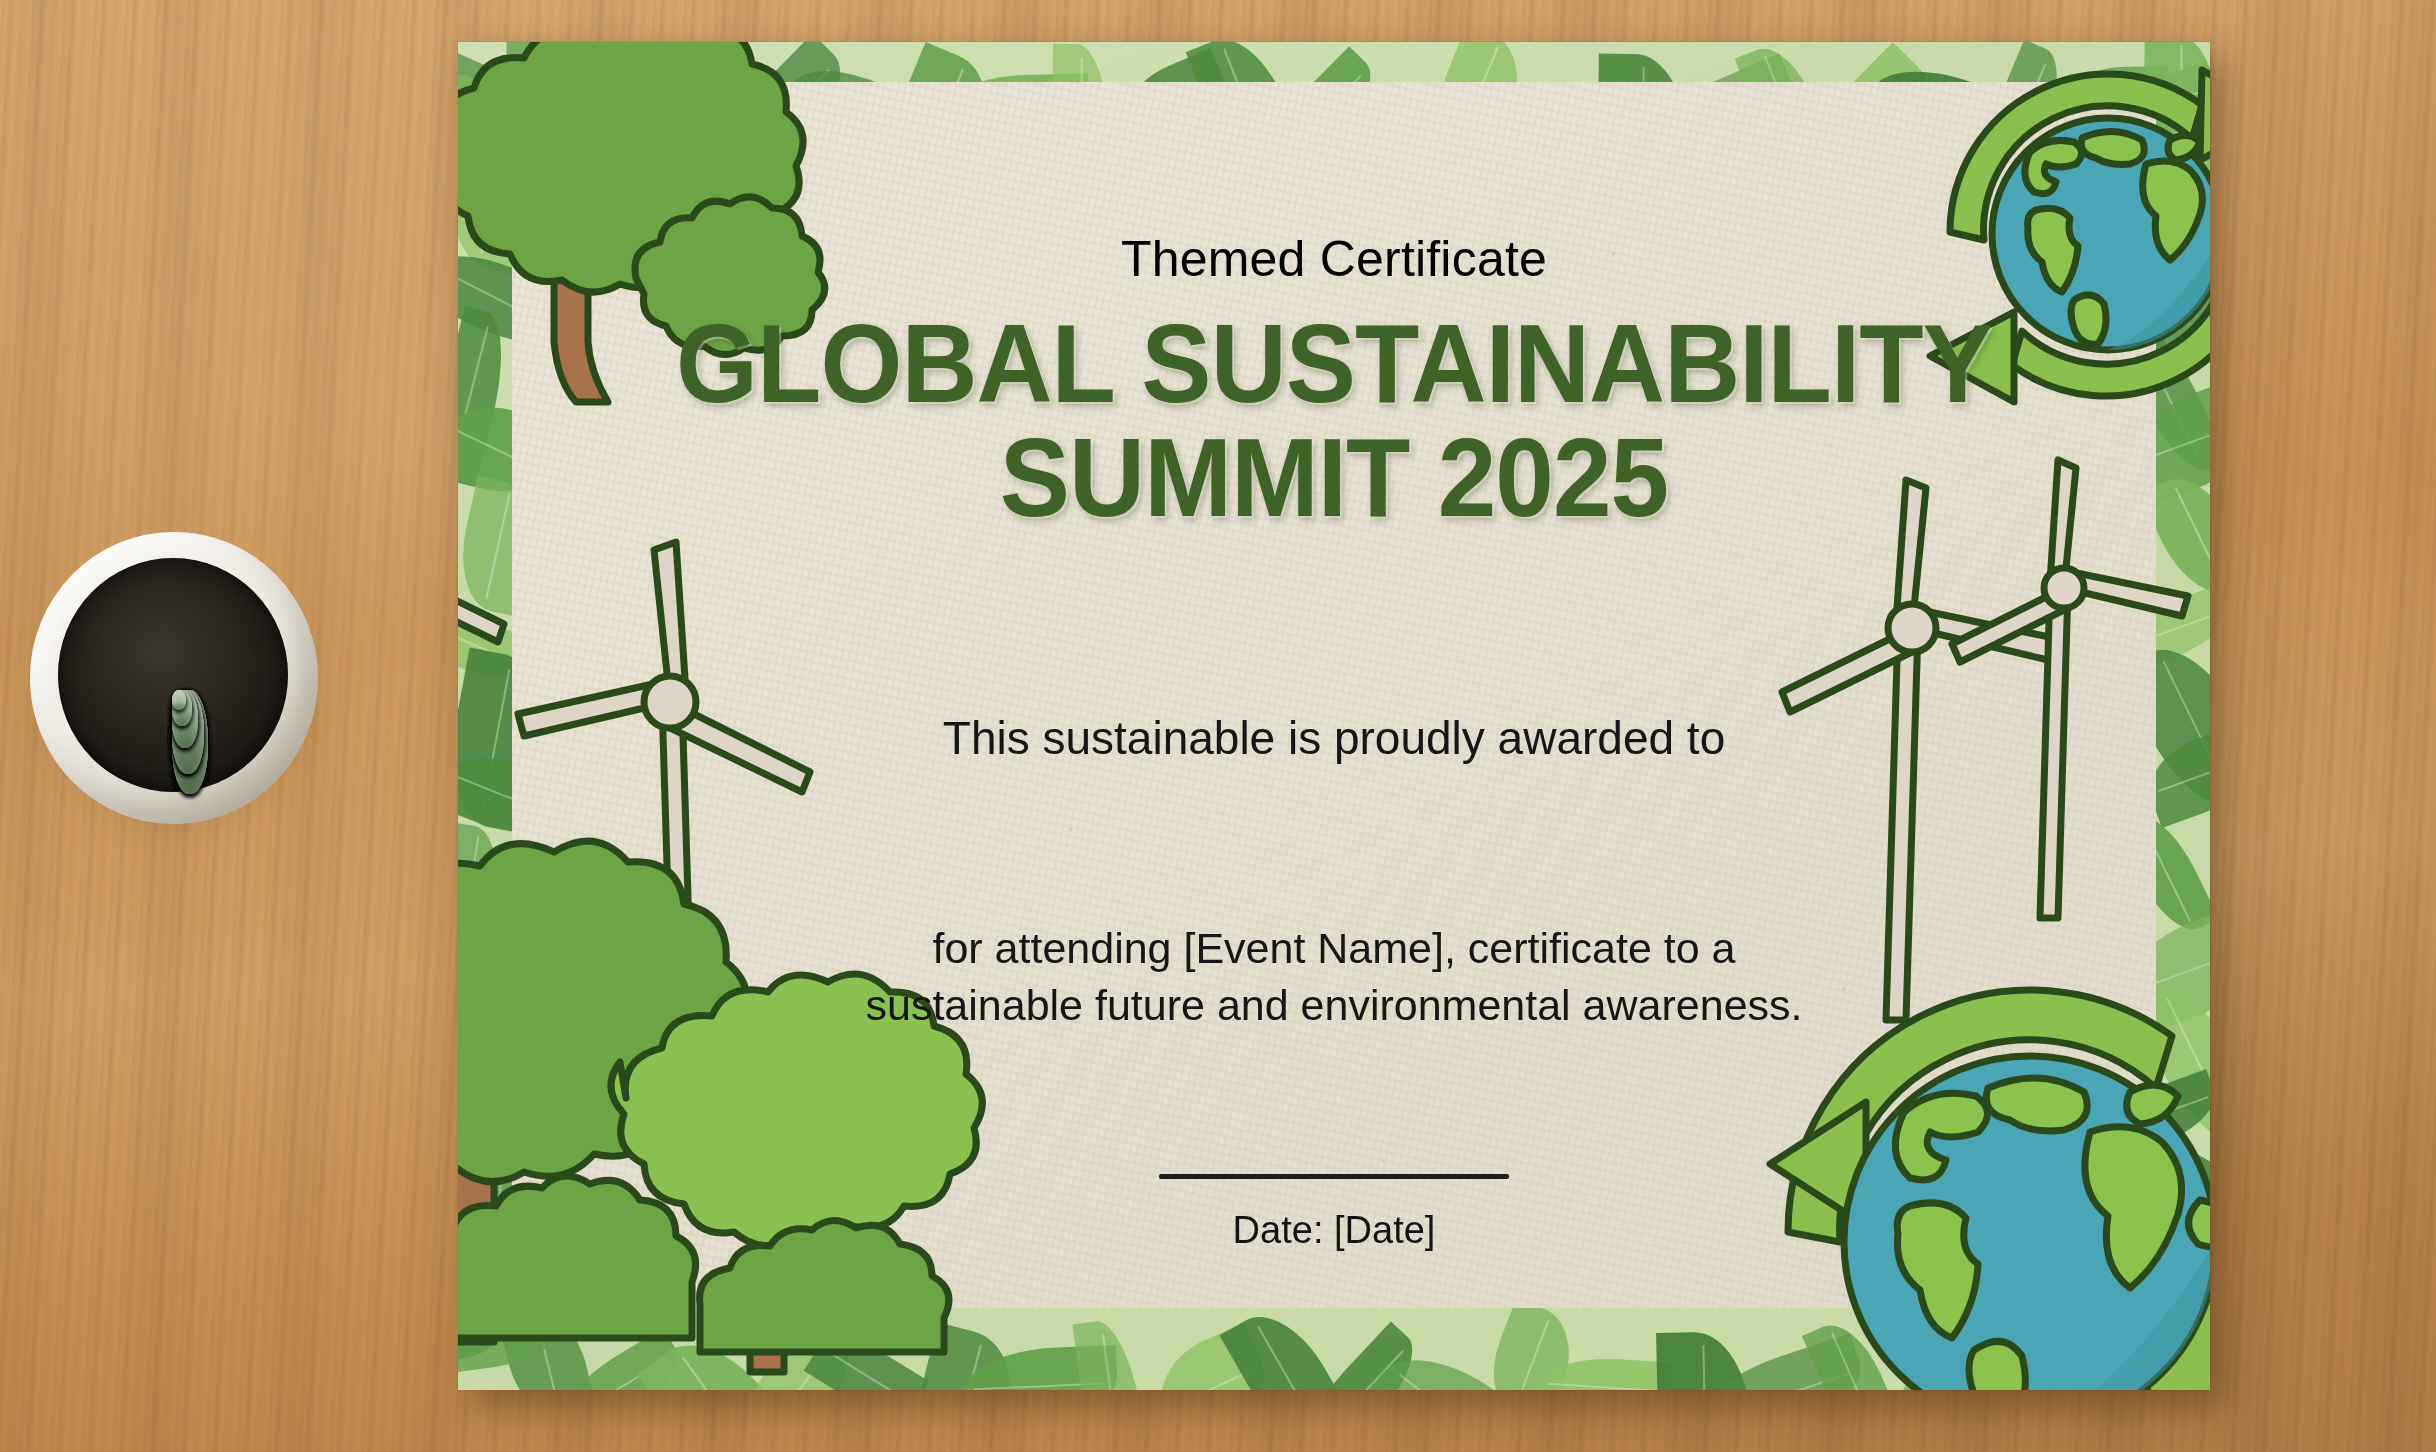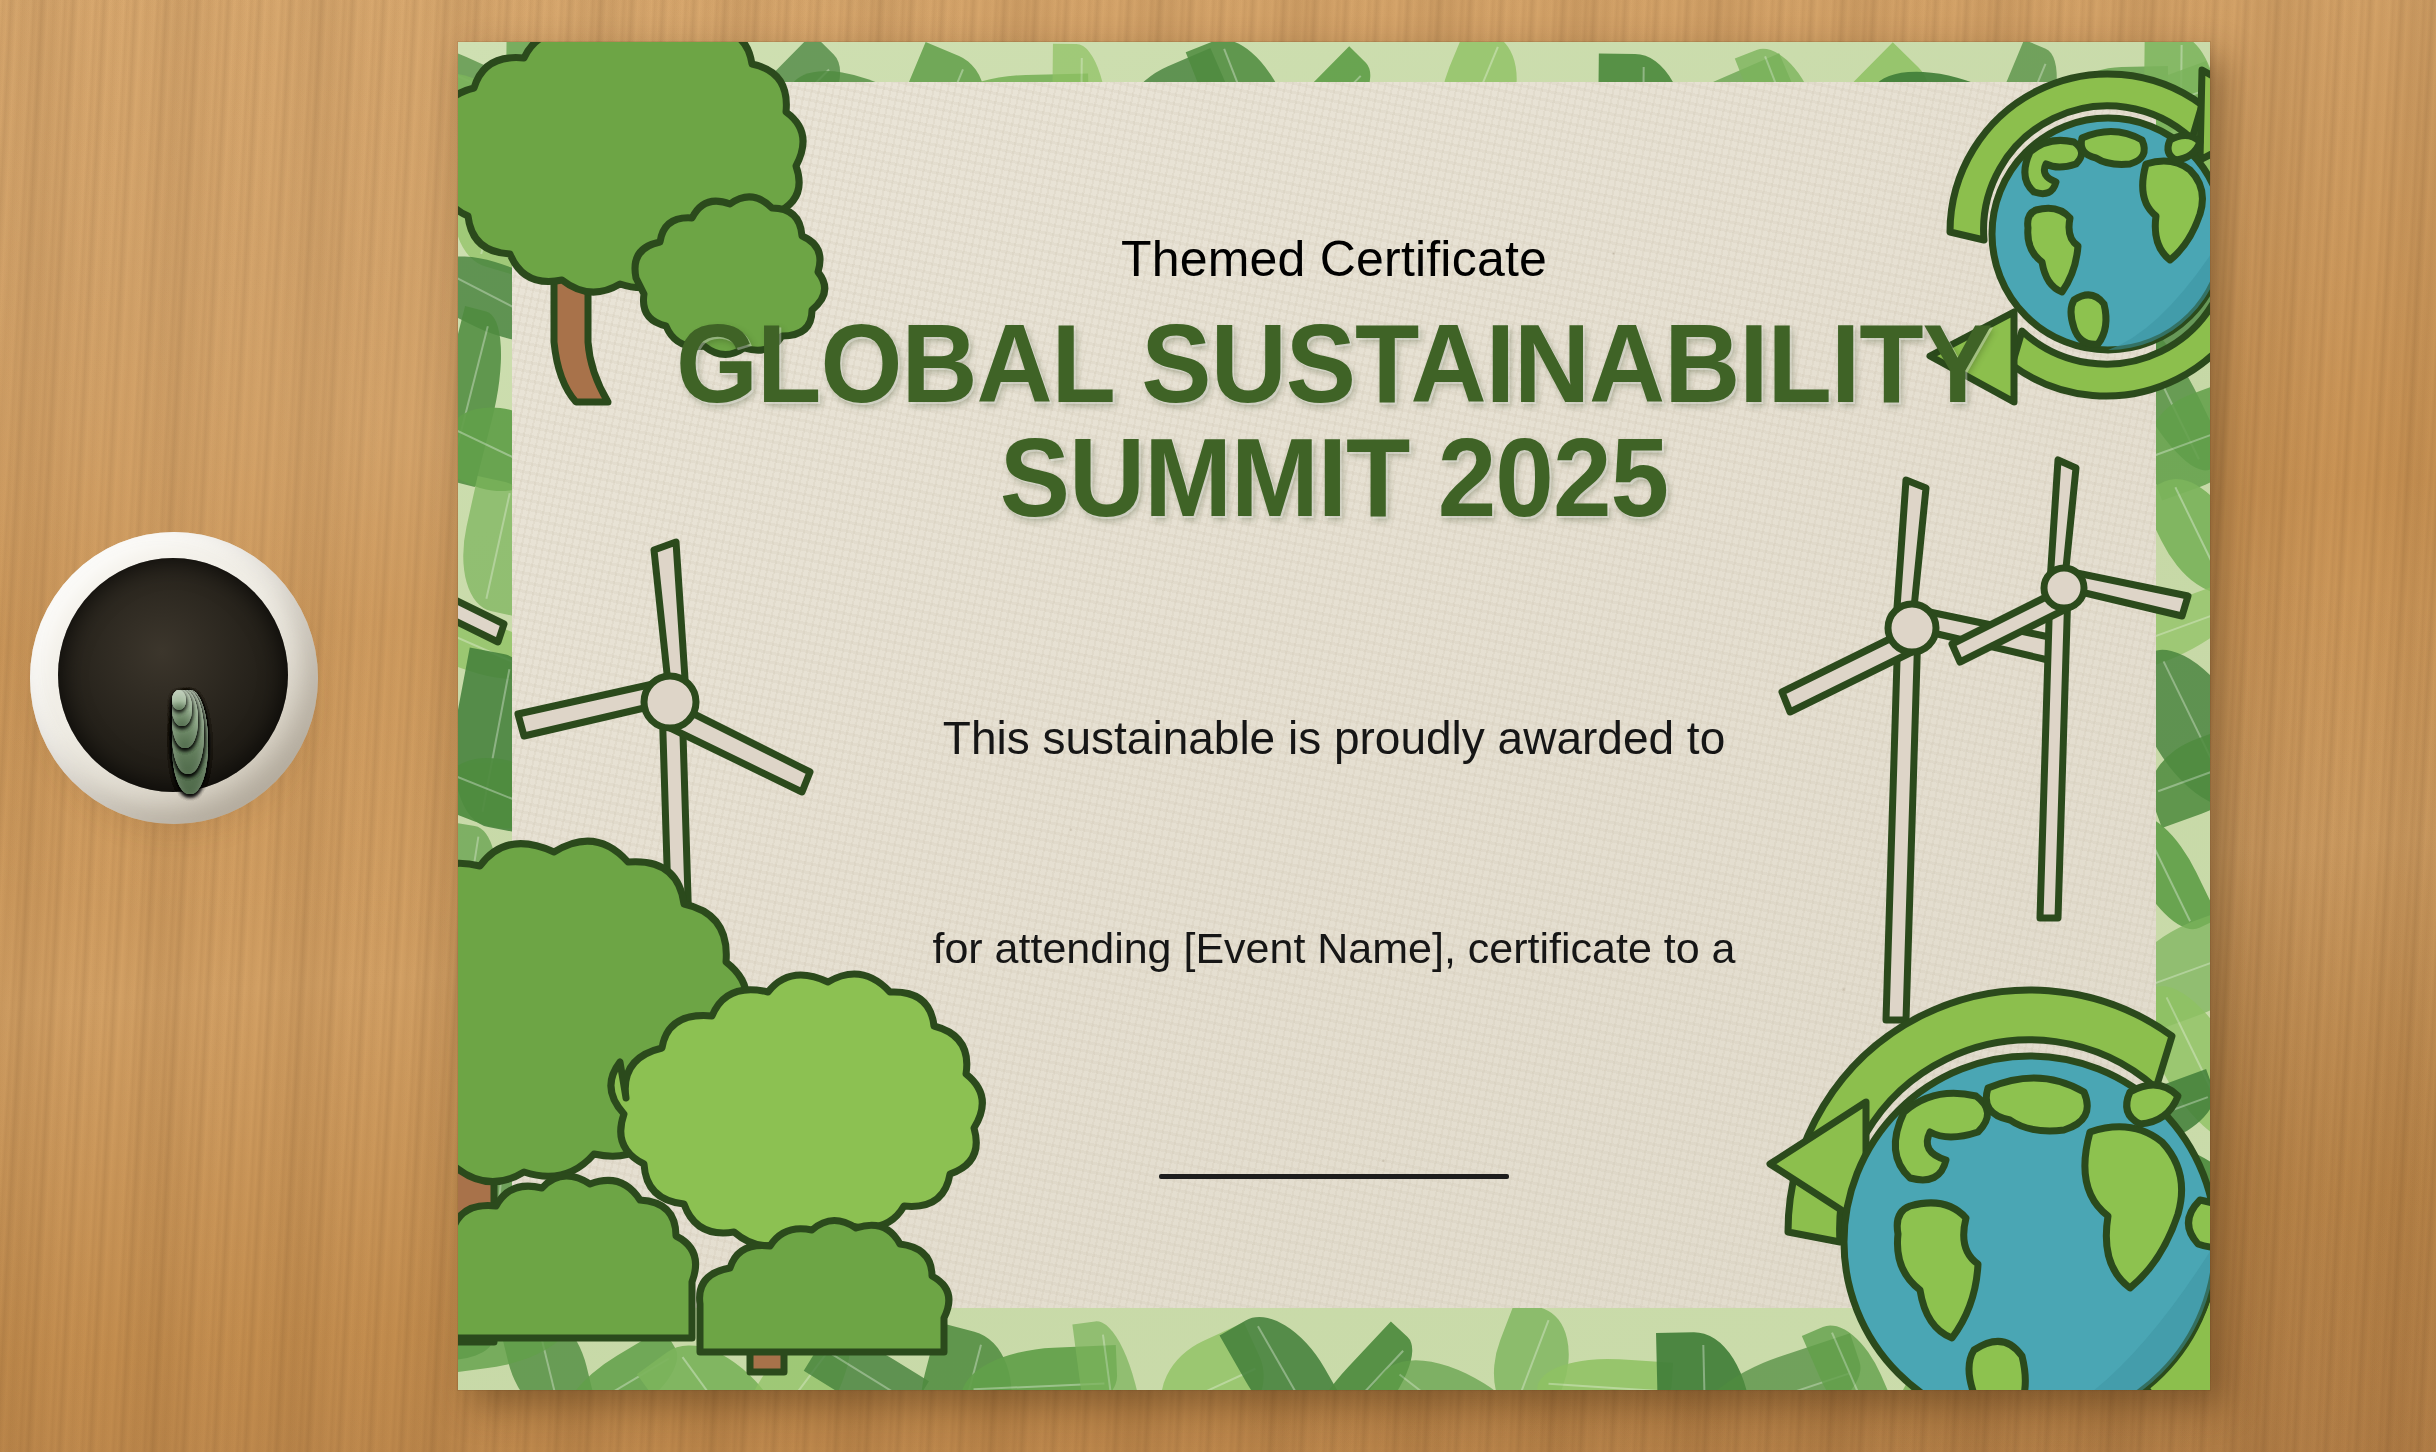--- a/index.html
+++ b/index.html
@@ -403,22 +403,24 @@
     <div class="txt" id="title">
       <span class="l1">GLOBAL SUSTAINABILITY</span>
       <span class="l2">SUMMIT 2025</span>
     </div>
 
     <div class="txt" id="awarded">This sustainable is proudly awarded to</div>
 
 
     <div class="txt" id="desc">
       <span>for attending [Event Name], certificate to a</span>
+      <span>sustainable future and environmental awareness.</span>
     </div>
 
     <div id="sigrow">
       <div class="sigblock">
         <div class="sigline"></div>
+        <div class="siglabel">Date: [Date]</div>
       </div>
     </div>
 
   </div>
 </div>
 
 </body></html>

